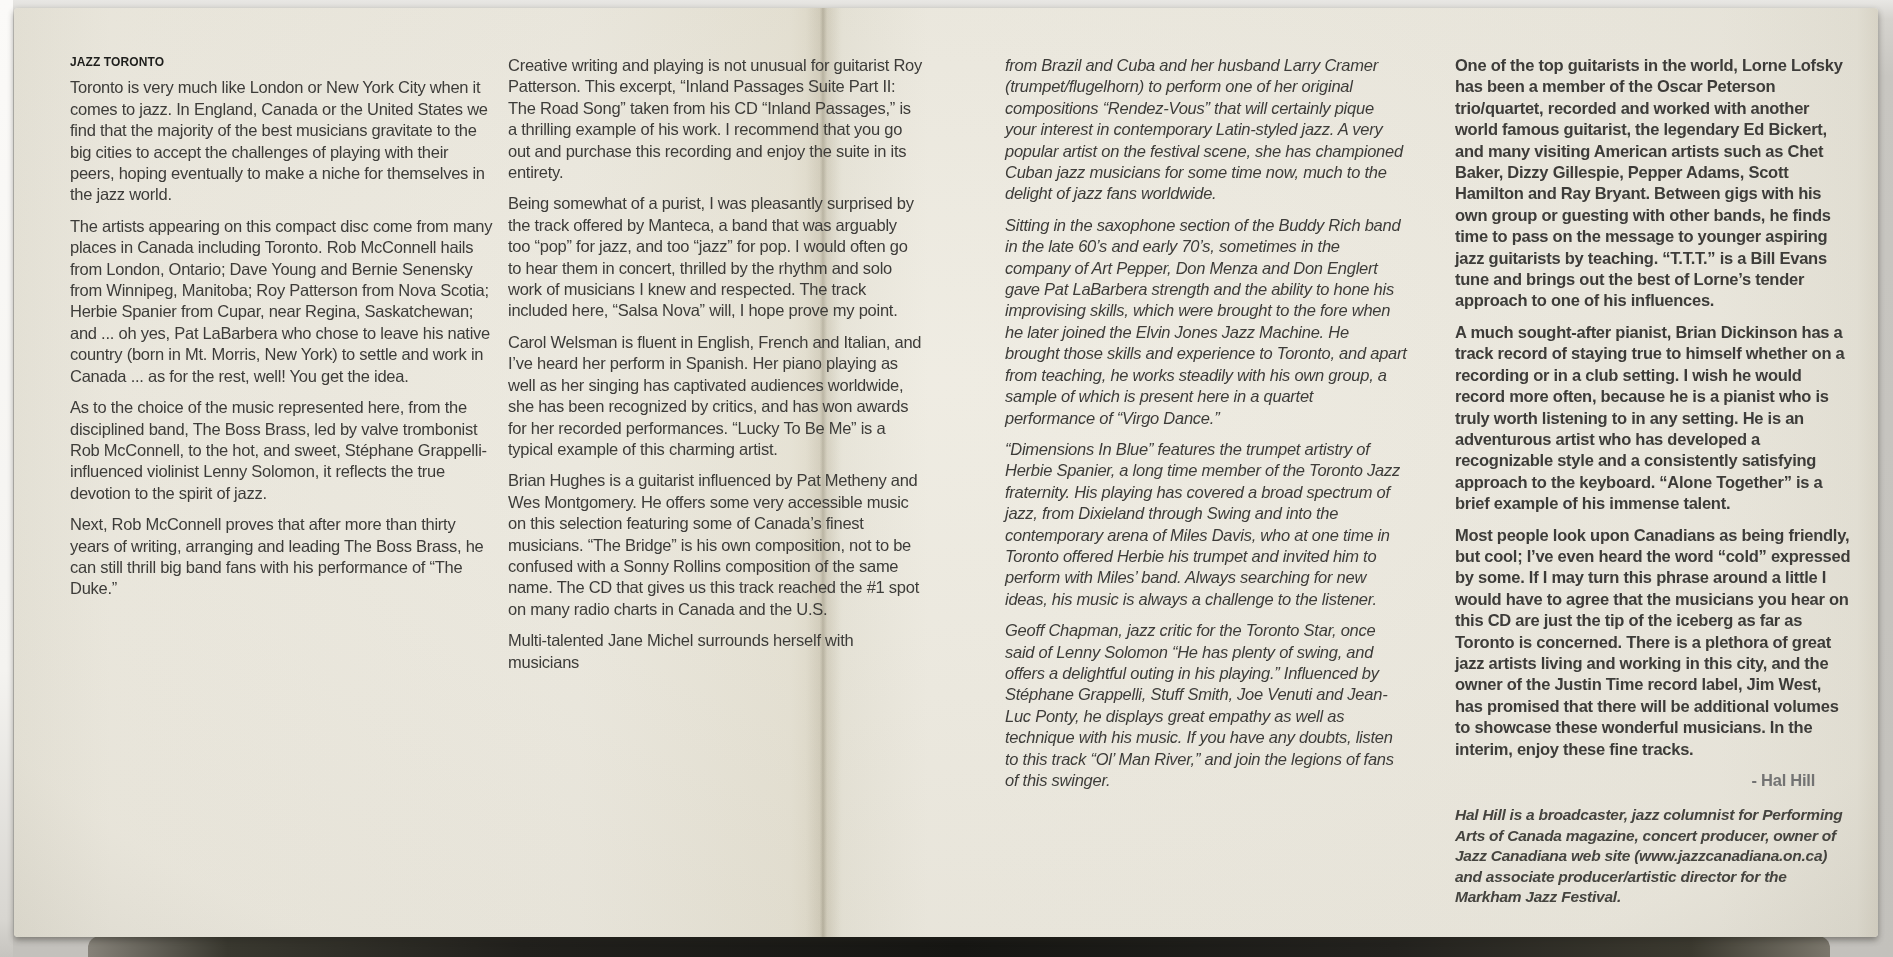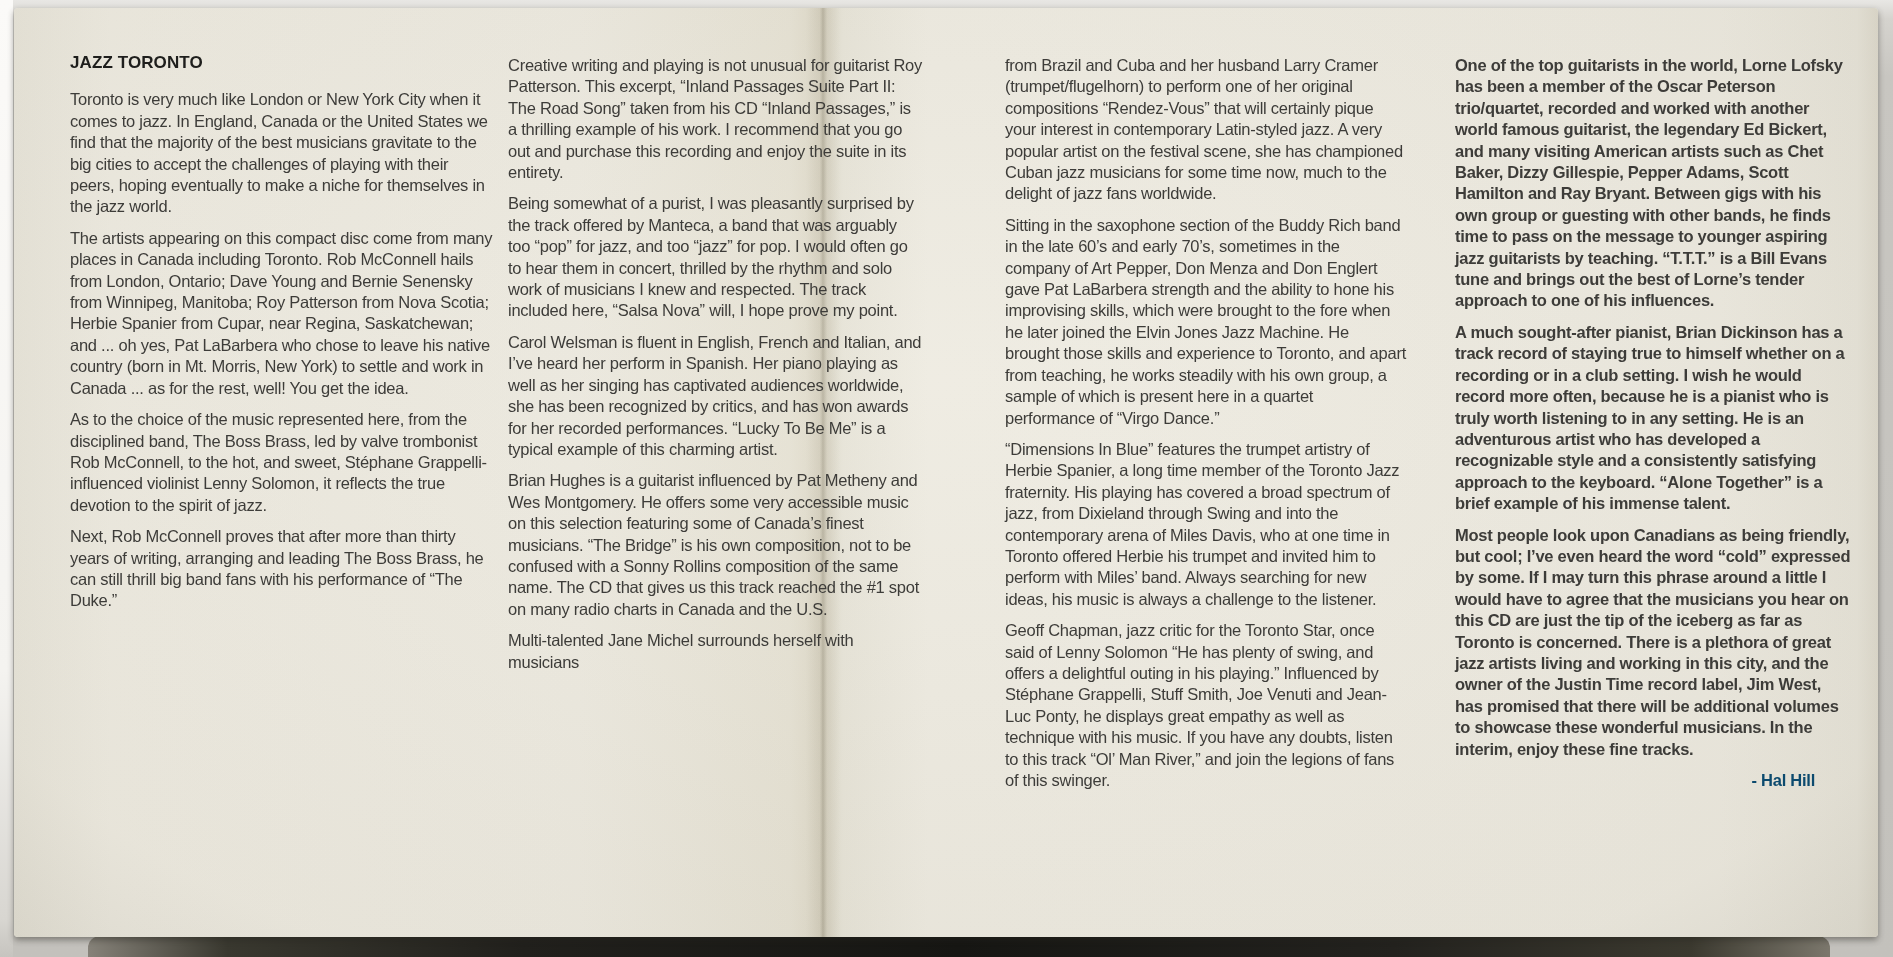--- a/index.html
+++ b/index.html
@@ -71,35 +71,35 @@
   }
   .col {
     position: absolute;
     color: #3d3c39;
     font-size: 16.5px;
     line-height: 21.4px;
     letter-spacing: -0.25px;
   }
   .col p { margin: 0 0 10px 0; }
   .heading {
-    font-size: 17px;
+    font-size: 12px;
     font-weight: bold;
     color: #1e1e1c;
     letter-spacing: 0.1px;
-    margin: 0 0 16px 0;
+    margin: 0 0 4px 0;
   }
   .col-1 { left: 56px;  top: 44px; width: 424px; }
   .col-2 { left: 494px; top: 47px; width: 414px; }
-  .col-3 { left: 991px; top: 47px; width: 402px; }
+  .col-3 { left: 991px; top: 47px; width: 402px; font-style: italic; }
   .col-4 { left: 1441px; top: 47px; width: 398px; font-weight: bold; }
   .signature {
     text-align: right;
     padding-right: 38px;
     margin-top: 2px !important;
-    color: #0c4a6e;
+    color: #737373;
   }
   .footnote {
     font-style: italic;
     font-size: 15.5px;
     line-height: 20.4px;
     color: #45443f;
     margin-top: 14px !important;
   }
 </style>
 </head>
@@ -136,14 +136,15 @@
     <p>Sitting in the saxophone section of the Buddy Rich band in the late 60’s and early 70’s, sometimes in the company of Art Pepper, Don Menza and Don Englert gave Pat LaBarbera strength and the ability to hone his improvising skills, which were brought to the fore when he later joined the Elvin Jones Jazz Machine. He brought those skills and experience to Toronto, and apart from teaching, he works steadily with his own group, a sample of which is present here in a quartet performance of “Virgo Dance.”</p>
     <p>“Dimensions In Blue” features the trumpet artistry of Herbie Spanier, a long time member of the Toronto Jazz fraternity. His playing has covered a broad spectrum of jazz, from Dixieland through Swing and into the contemporary arena of Miles Davis, who at one time in Toronto offered Herbie his trumpet and invited him to perform with Miles’ band. Always searching for new ideas, his music is always a challenge to the listener.</p>
     <p>Geoff Chapman, jazz critic for the Toronto Star, once said of Lenny Solomon “He has plenty of swing, and offers a delightful outing in his playing.” Influenced by Stéphane Grappelli, Stuff Smith, Joe Venuti and Jean-Luc Ponty, he displays great empathy as well as technique with his music. If you have any doubts, listen to this track “Ol’ Man River,” and join the legions of fans of this swinger.</p>
   </div>
 
   <div class="col col-4">
     <p>One of the top guitarists in the world, Lorne Lofsky has been a member of the Oscar Peterson trio/quartet, recorded and worked with another world famous guitarist, the legendary Ed Bickert, and many visiting American artists such as Chet Baker, Dizzy Gillespie, Pepper Adams, Scott Hamilton and Ray Bryant.  Between gigs with his own group or guesting with other bands, he finds time to pass on the message to younger aspiring jazz guitarists by teaching. “T.T.T.” is a Bill Evans tune and brings out the best of Lorne’s tender approach to one of his influences.</p>
     <p>A much sought-after pianist, Brian Dickinson has a track record of staying true to himself whether on a recording or in a club setting. I wish he would record more often, because he is a pianist who is truly worth listening to in any setting. He is an adventurous artist who has developed a recognizable style and a consistently satisfying approach to the keyboard. “Alone Together” is a brief example of his immense talent.</p>
     <p>Most people look upon Canadians as being friendly, but cool; I’ve even heard the word “cold” expressed by some. If I may turn this phrase around a little I would have to agree that the musicians you hear on this CD are just the tip of the iceberg as far as Toronto is concerned. There is a plethora of great jazz artists living and working in this city, and the owner of the Justin Time record label, Jim West, has promised that there will be additional volumes to showcase these wonderful musicians. In the interim, enjoy these fine tracks.</p>
     <p class="signature">- Hal Hill</p>
+    <p class="footnote">Hal Hill is a broadcaster, jazz columnist for Performing Arts of Canada magazine, concert producer, owner of Jazz Canadiana web site (www.jazzcanadiana.on.ca) and associate producer/artistic director for the Markham Jazz Festival.</p>
   </div>
 </div>
 
 </body></html>

